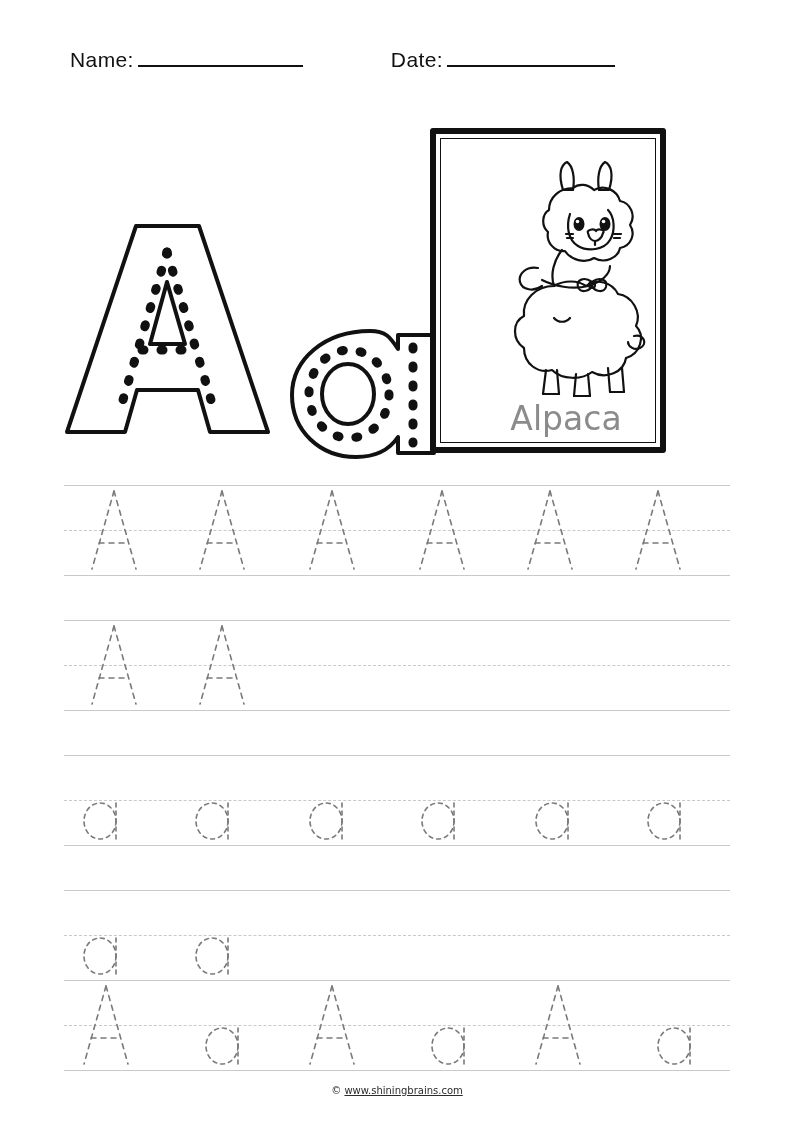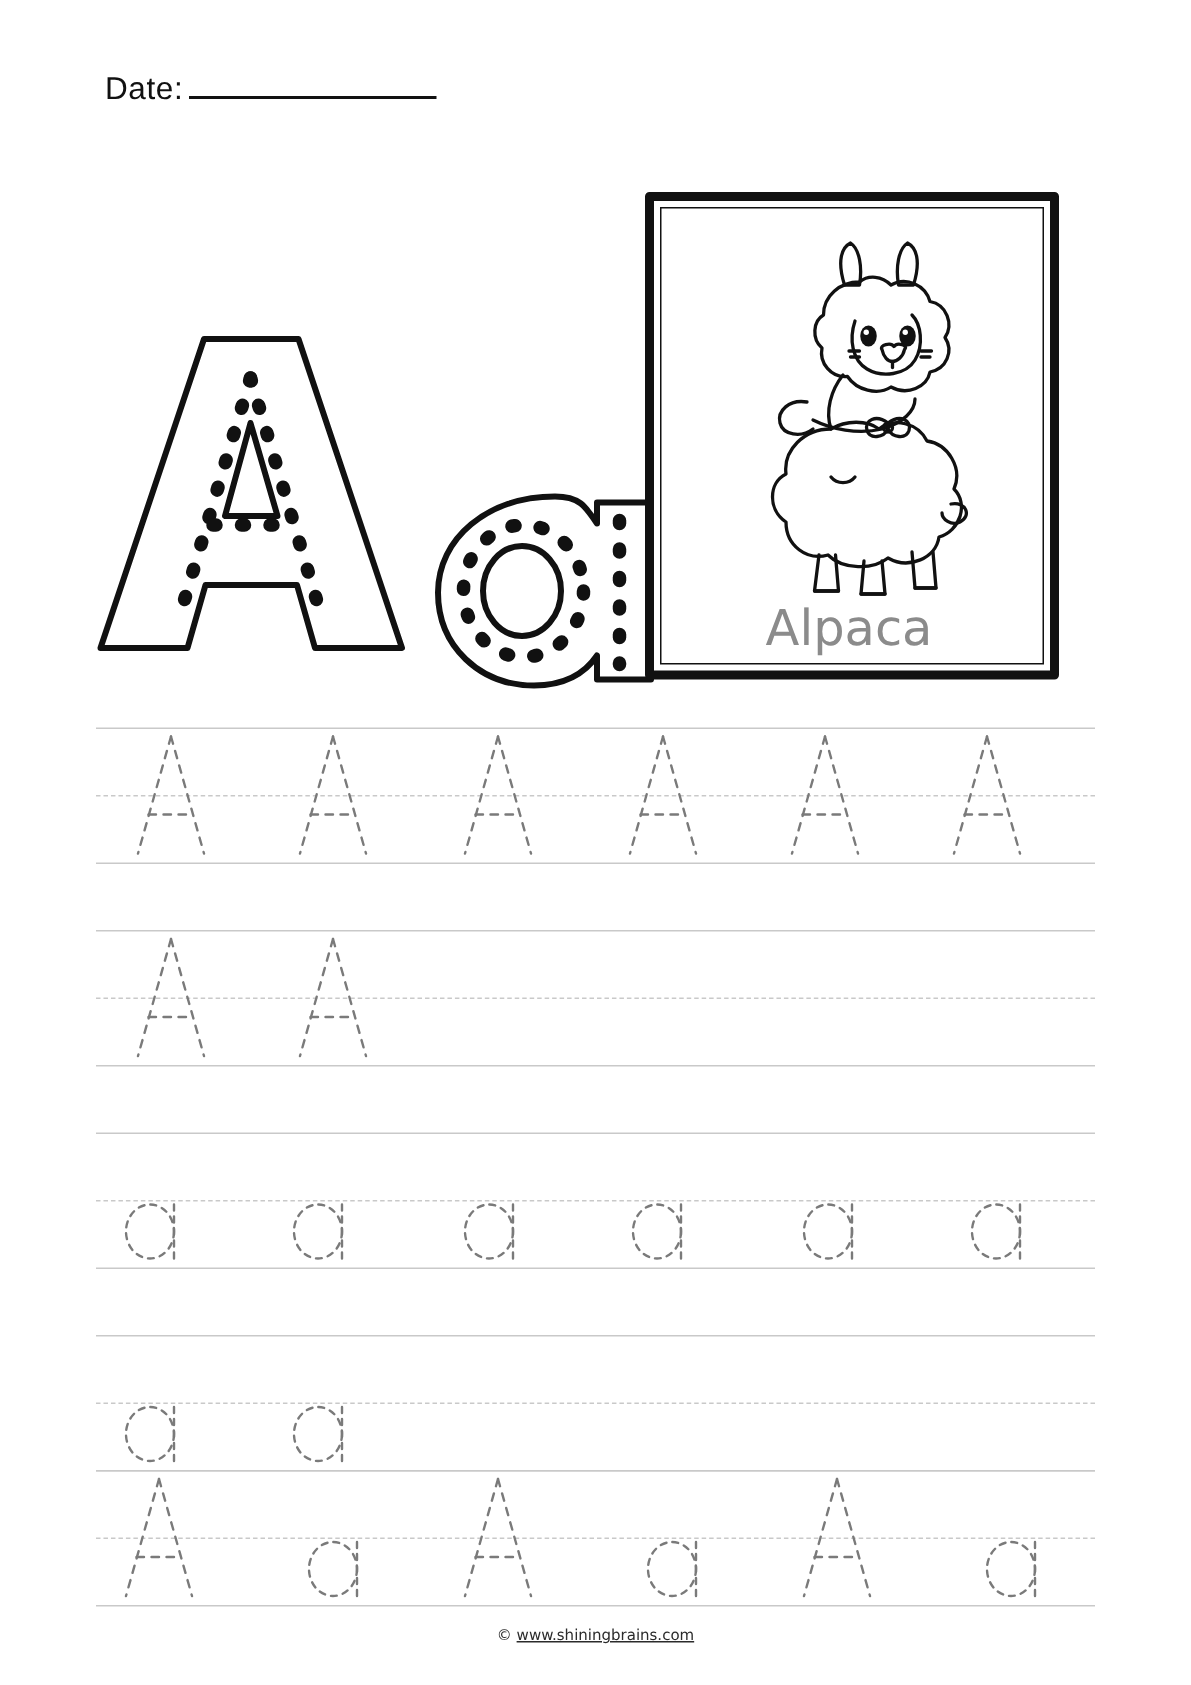--- a/index.html
+++ b/index.html
@@ -47,21 +47,21 @@
     position: absolute;
     top: 0;
   }
   .big-A { left: 60px; top: 100px; }
   .big-a { left: 282px; top: 205px; }
 
   
   .picture-card {
     position: absolute;
     left: 430px; top: 10px;
-    width: 276px; height: 325px;
+    width: 236px; height: 325px;
     border: 6px solid #111;
     background: #fff;
     border-radius: 3px;
   }
   .picture-card .inner {
     position: absolute;
     inset: 4px;
     border: 1px solid #111;
   }
   .alpaca-svg { position:absolute; left: 6px; top: 6px; }
@@ -90,20 +90,24 @@
     color: #2b2b2b;
     font-family: "DejaVu Sans", sans-serif;
   }
   .footer u { text-decoration: underline; }
 </style>
 </head>
 <body>
 
 <div class="header">
   <div class="field name">
+    <span class="field-name">Name:</span>
+    <span class="field-line"></span>
+  </div>
+  <div class="field date">
     <span class="field-name">Date:</span>
     <span class="field-line"></span>
   </div>
 </div>
 
 <div class="letters-row">
 
   <div class="big-letter big-A">
     <svg width="215" height="225" viewBox="0 0 215 225" aria-label="A">
 

